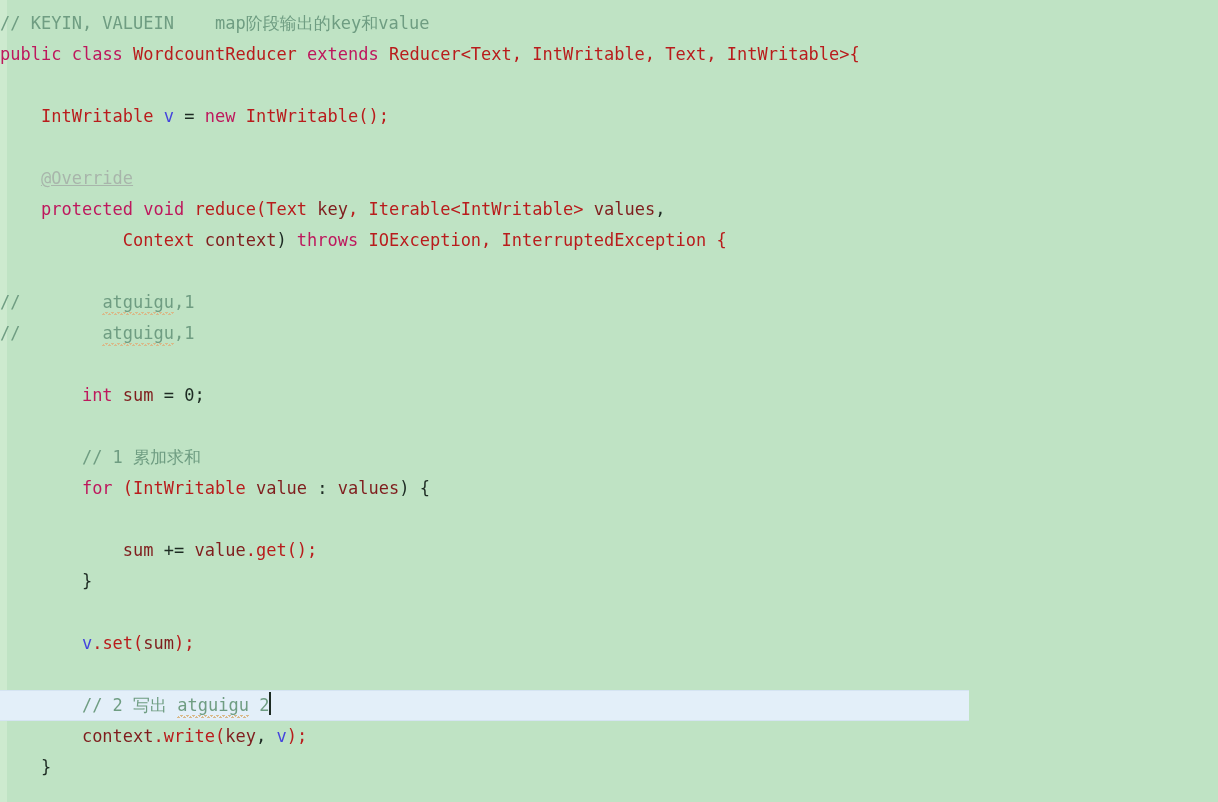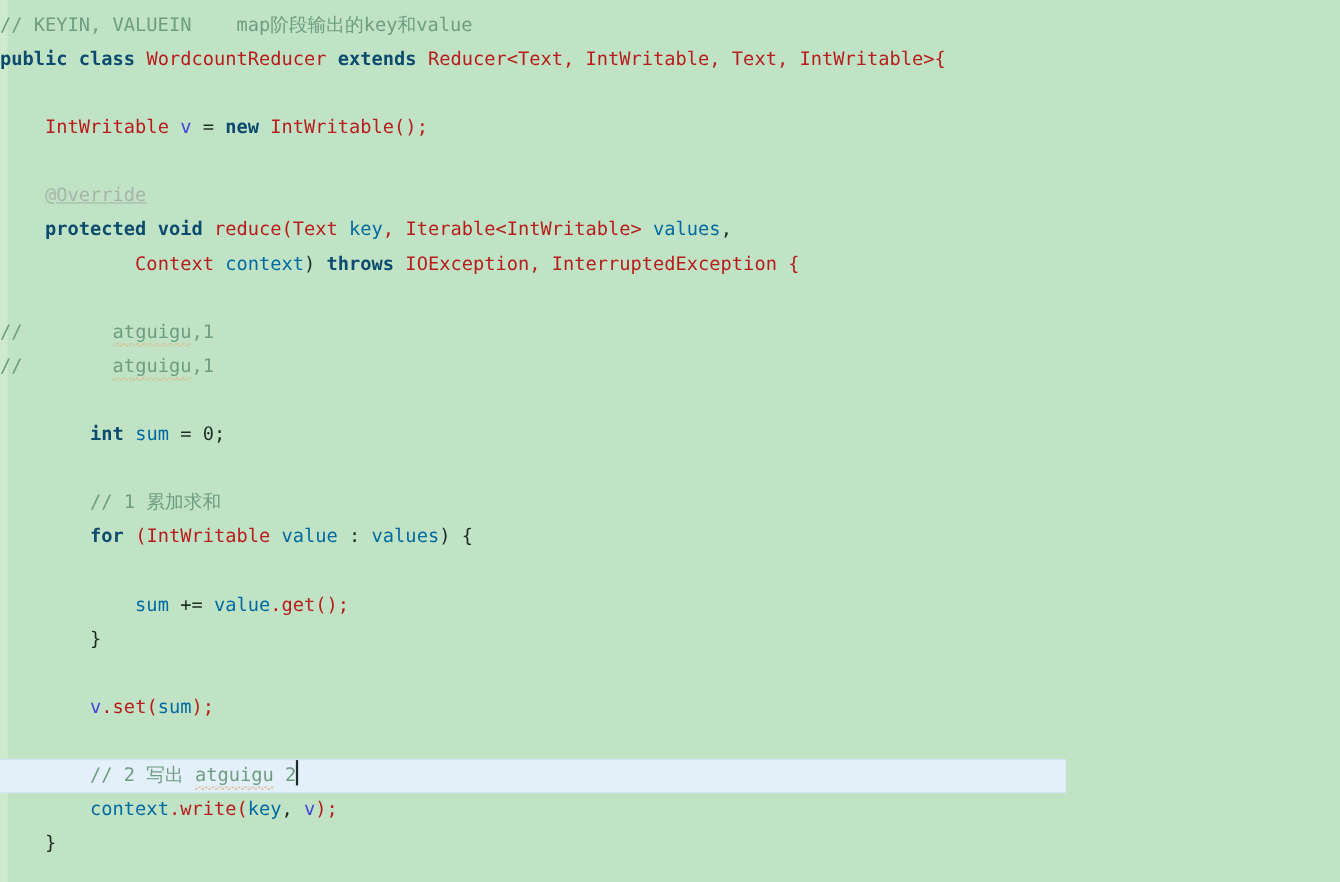--- a/index.html
+++ b/index.html
@@ -46,25 +46,25 @@
     z-index: 2;
     padding: 8px 0 0 0;
     white-space: pre;
   }
   .line {
     height: 31px;
     white-space: pre;
     padding-left: 0;
   }
   
-  .kw       { color: #0c4a6e; font-weight: bold; }
+  .kw       { color: #be185d; font-weight: normal; }
   .cmt      { color: #6f9d82; }
   .anno     { color: #a8b5ab; text-decoration: underline; }
   .ident    { color: #b91c1c; }
-  .local    { color: #0369a1; }
+  .local    { color: #7f1d1d; }
   .field    { color: #4444dd; }
   .punct    { color: #1d2b23; }
   .num      { color: #1d2b23; }
   
   .squig {
     position: relative;
     background-repeat: repeat-x;
     background-position: 0 100%;
     background-size: 6px 3px;
     background-image:

